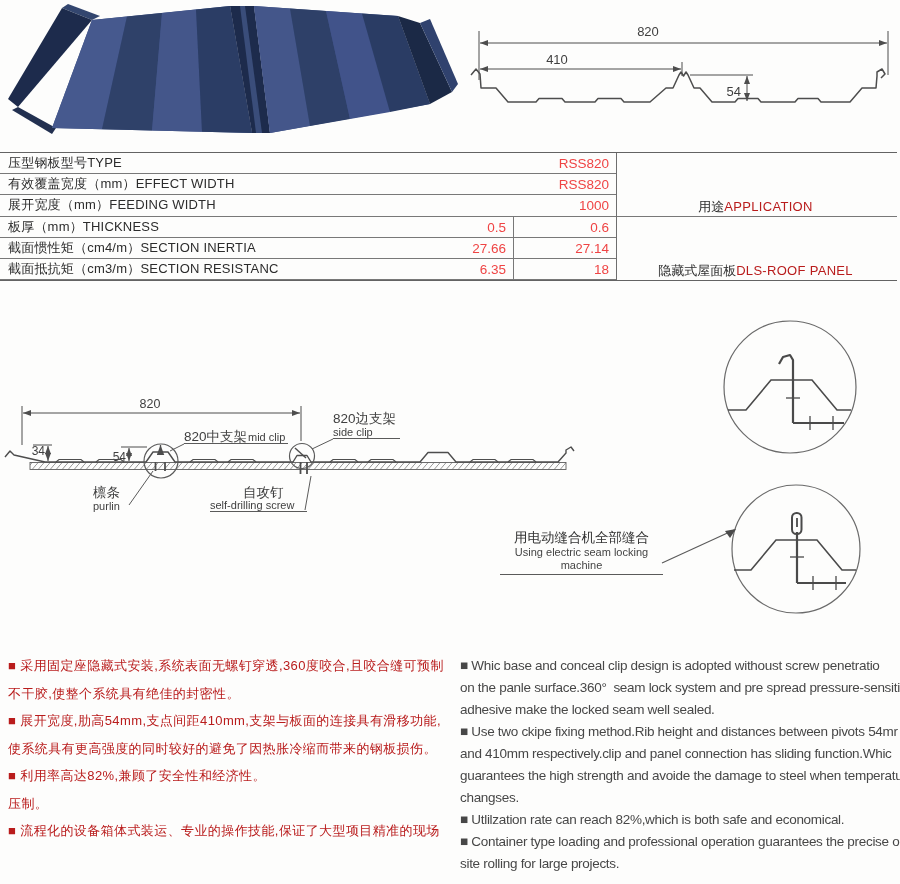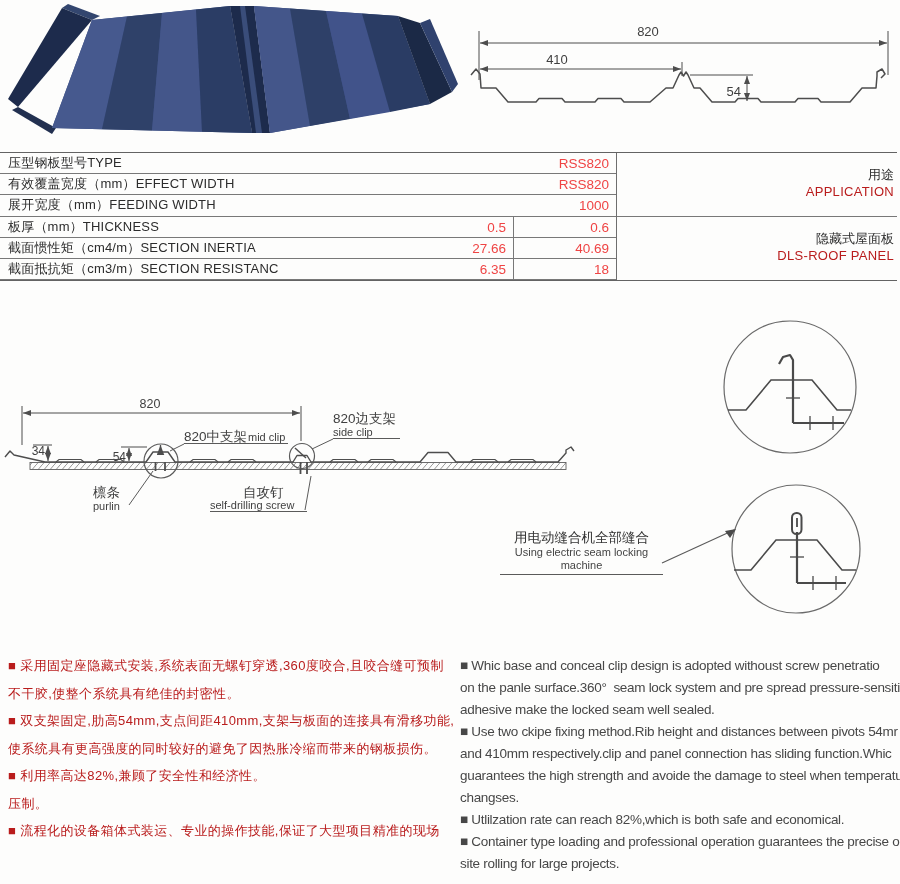--- a/index.html
+++ b/index.html
@@ -24,21 +24,21 @@
   }
   .trow{flex:1;position:relative;display:flex;align-items:center;border-bottom:1px solid #787878;}
   .trow:last-child{border-bottom:none;}
   .tlabel{padding-left:8px;font-size:13px;letter-spacing:0.2px;color:#2c2c2c;white-space:pre;}
   .tval{position:absolute;top:50%;transform:translateY(-50%);font-size:13.5px;color:#ef4444;}
   .tval.single{right:7px;}
   .tval.v1{right:110px;}
   .tval.v2{right:7px;}
   #val-divider{position:absolute;left:513px;top:63.5px;bottom:0;width:0;border-left:1px solid #787878;}
   #table-right{position:absolute;left:617px;top:0;width:280px;height:127px;}
-  .rcell{height:63.5px;box-sizing:border-box;display:flex;flex-direction:column;justify-content:center;
+  .rcell{height:63.5px;box-sizing:border-box;display:flex;flex-direction:row;justify-content:center;
          align-items:flex-end;padding-right:3px;line-height:1.3;}
   .rcell:first-child{border-bottom:1px solid #787878;}
   .rcell .cn{font-size:13px;color:#2c2c2c;}
   .rcell .en{font-size:13px;letter-spacing:0.3px;color:#b91c1c;}
 
   
   #seam-label{
     position:absolute;left:500px;top:529px;width:163px;text-align:center;
     border-bottom:1px solid #5a5a5a;padding-bottom:2px;
   }
@@ -128,21 +128,21 @@
         <span class="tval single">1000</span>
       </div>
       <div class="trow">
         <span class="tlabel">板厚（mm）THICKNESS</span>
         <span class="tval v1">0.5</span>
         <span class="tval v2">0.6</span>
       </div>
       <div class="trow">
         <span class="tlabel">截面惯性矩（cm4/m）SECTION INERTIA</span>
         <span class="tval v1">27.66</span>
-        <span class="tval v2">40.69</span>
+        <span class="tval v2">27.14</span>
       </div>
       <div class="trow">
         <span class="tlabel">截面抵抗矩（cm3/m）SECTION RESISTANC</span>
         <span class="tval v1">6.35</span>
         <span class="tval v2">18</span>
       </div>
       <div id="val-divider"></div>
   </div>
   <div id="table-right">
     <div class="rcell">
@@ -250,21 +250,21 @@
 </svg>
 
 <div id="seam-label">
   <div class="cn">用电动缝合机全部缝合</div>
   <div class="en">Using electric seam locking machine</div>
 </div>
 
 <div id="cn-col">
     <div class="cnline">■ 采用固定座隐藏式安装,系统表面无螺钉穿透,360度咬合,且咬合缝可预制</div>
     <div class="cnline">不干胶,使整个系统具有绝佳的封密性。</div>
-    <div class="cnline">■ 双支架固定,肋高54mm,支点间距410mm,支架与板面的连接具有滑移功能,</div>
+    <div class="cnline">■ 展开宽度,肋高54mm,支点间距410mm,支架与板面的连接具有滑移功能,</div>
     <div class="cnline">使系统具有更高强度的同时较好的避免了因热胀冷缩而带来的钢板损伤。</div>
     <div class="cnline">■ 利用率高达82%,兼顾了安全性和经济性。</div>
     <div class="cnline">压制。</div>
     <div class="cnline">■ 流程化的设备箱体式装运、专业的操作技能,保证了大型项目精准的现场</div>
   </div>
 <div id="en-col">
     <div class="enline">■ Whic base and conceal clip design is adopted withoust screw penetratio</div>
     <div class="enline">on the panle surface.360°  seam lock system and pre spread pressure-sensitiv</div>
     <div class="enline">adhesive make the locked seam well sealed.</div>
     <div class="enline">■ Use two ckipe fixing method.Rib height and distances between pivots 54mr</div>

